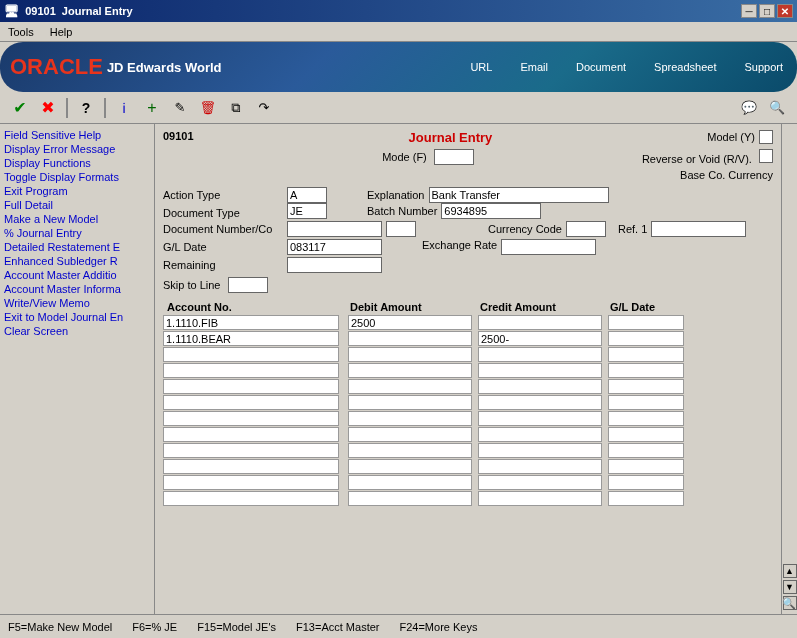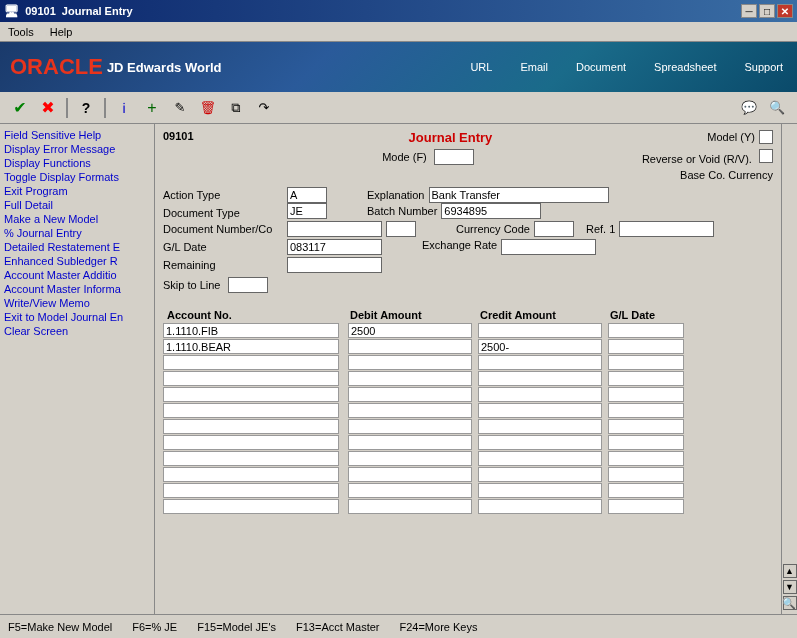--- a/index.html
+++ b/index.html
@@ -42,20 +42,21 @@
     .menu-item { font-size: 11px; cursor: pointer; padding: 2px 4px; }
 
     
     #oracle-header {
       background: linear-gradient(135deg, #1a3a6b 0%, #2a5a9a 40%, #1a6b8a 70%, #0a4a6a 100%);
       height: 50px;
       display: flex;
       align-items: center;
       justify-content: space-between;
       padding: 0 10px;
+      border-radius: 23px;
     }
     #oracle-logo { color: white; font-size: 20px; font-weight: bold; display: flex; align-items: center; gap: 4px; }
     #oracle-logo span.oracle { color: #e8341c; font-size: 22px; font-weight: bold; }
     #oracle-logo span.jde { color: white; font-size: 13px; }
     #header-nav { display: flex; gap: 20px; }
     .header-nav-item { color: white; font-size: 11px; cursor: pointer; padding: 2px 4px; }
 
     
     #toolbar {
       background: #d4d0c8;
@@ -111,21 +112,21 @@
       border: 1px solid #666;
       background: white;
       font-size: 11px;
       padding: 0 2px;
     }
     .form-input-sm { width: 40px; }
     .form-input-md { width: 95px; }
 
     
     .data-table-container {
-      margin-top: 16px;
+      margin-top: 8px;
     }
     .data-table-header {
       display: grid;
       grid-template-columns: 185px 130px 130px 80px;
       font-size: 11px;
       font-weight: bold;
       margin-bottom: 2px;
       padding-left: 2px;
     }
     .data-table-row {
@@ -311,21 +312,21 @@
       </div>
     </div>
 
     <div style="display:flex; gap:40px; margin-bottom:2px;">
       <div style="display:flex; align-items:center; gap:4px;">
         <span class="form-label">Document Number/Co</span>
         <input class="form-input form-input-md" style="">
         <input class="form-input" style="width: 30px;">
       </div>
       <div style="display:flex; align-items:center; gap:4px;">
-        <span style="font-size:11px;">Currency Code</span>
+        <span style="font-size:11px;margin-left:32px;">Currency Code</span>
         <input class="form-input form-input-sm" style="">
         <span style="font-size:11px; margin-left:8px;">Ref. 1</span>
         <input class="form-input form-input-md" style="">
       </div>
     </div>
 
     <div style="display:flex; gap:40px; margin-bottom:2px;">
       <div style="display:flex; align-items:center; gap:4px;">
         <span class="form-label">G/L Date</span>
         <input class="form-input form-input-md" value="083117" style="">

